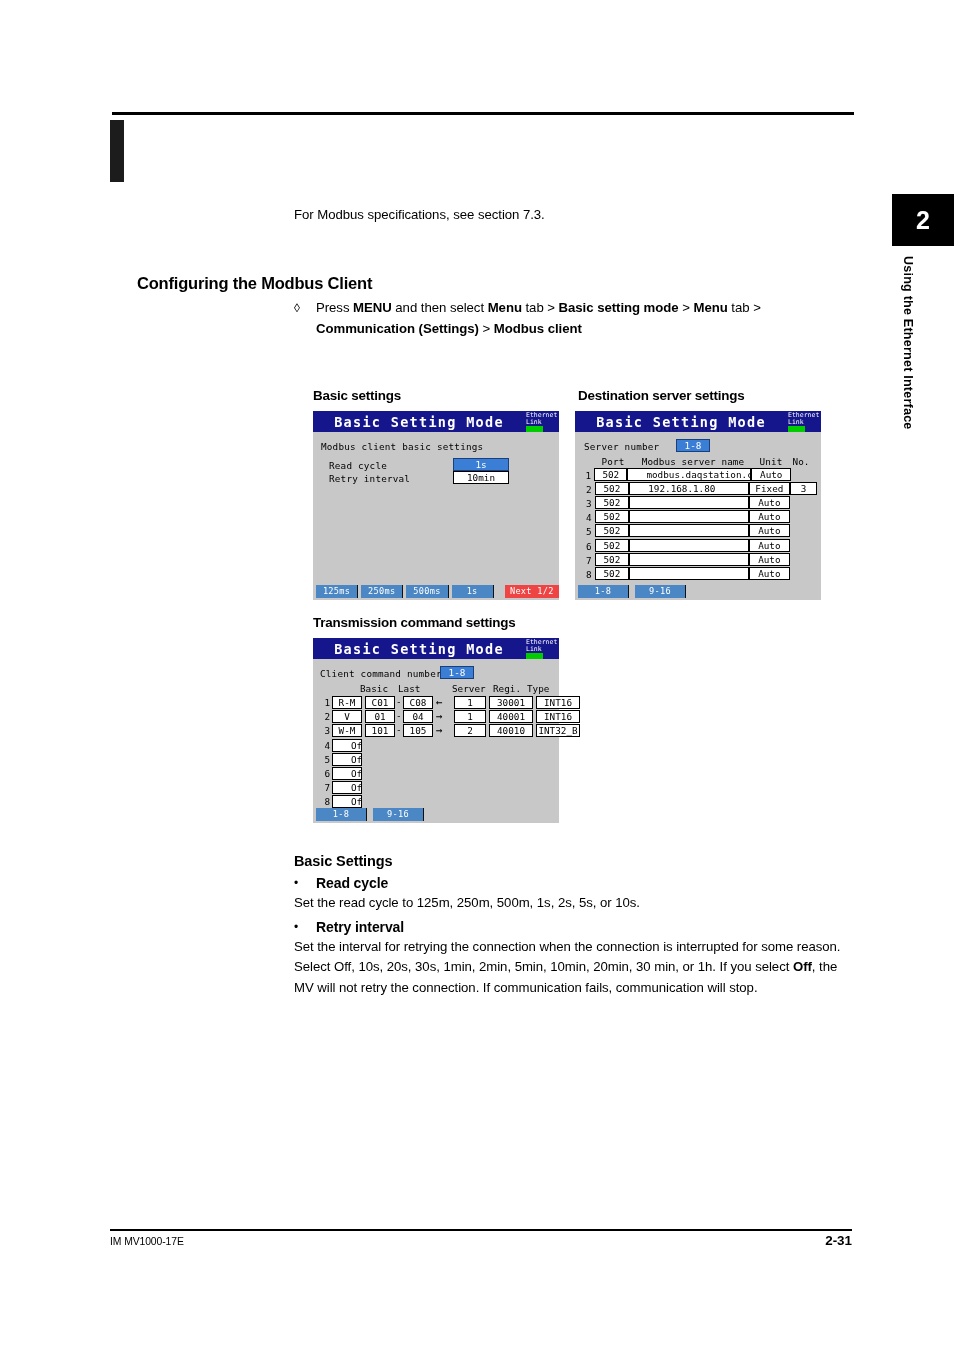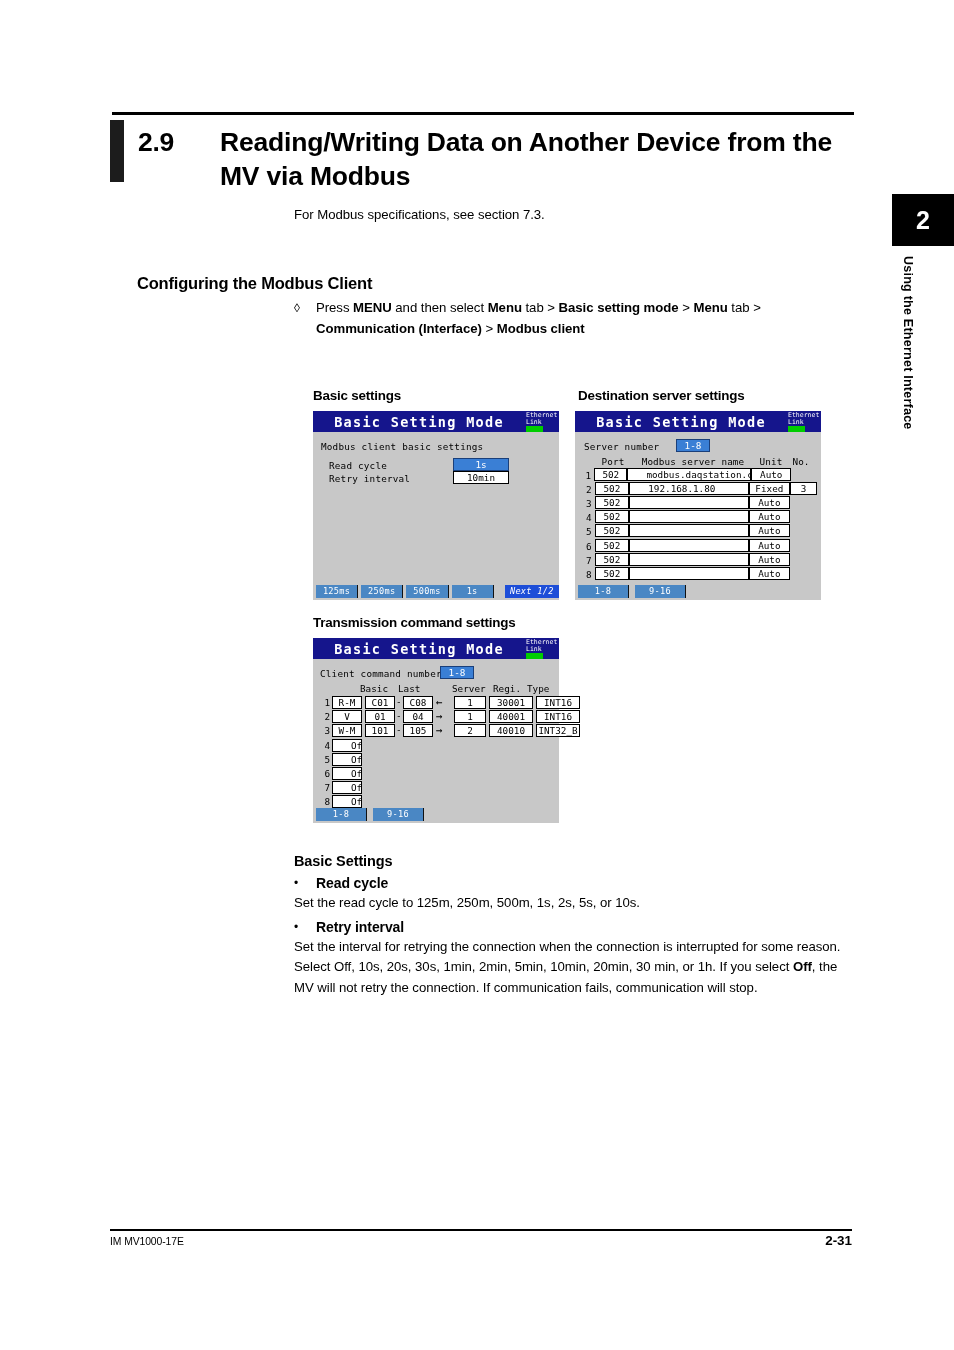--- a/index.html
+++ b/index.html
@@ -181,24 +181,23 @@
     background: #4a87c4;
     color: #ffffff;
     font-size: 8.6px;
     line-height: 13px;
     height: 13px;
     text-align: center;
     letter-spacing: 0.3px;
     border-right: 1px solid #111;
   }
   .skey.next {
-    background: #1d4ed8;
+    background: #ef4444;
     color: #ffffff;
     border-right: none;
-    font-style: italic;
   }
 
   
   #lcd-basic .hdr { position: absolute; left: 8px; top: 9px; }
   #lcd-basic .lbl1 { position: absolute; left: 16px; top: 28px; }
   #lcd-basic .lbl2 { position: absolute; left: 16px; top: 41px; }
   #lcd-basic .f1 { position: absolute; left: 140px; top: 26px; width: 56px; }
   #lcd-basic .f2 { position: absolute; left: 140px; top: 39px; width: 56px; }
 
   
@@ -346,36 +345,32 @@
     font-weight: bold;
   }
   .b { font-weight: bold; }
 </style>
 </head>
 <body>
 
 <div id="section-head">
   <div id="section-rule"></div>
   <div id="section-bar"></div>
-  <div id="section-title-wrap">
-    <div class="sec-num">2.9</div>
-    <div class="sec-title">Reading/Writing Data on Another Device from the MV via Modbus</div>
-  </div>
 </div>
 
 <div id="intro" class="body-text">
   <div>For Modbus specifications, see section 7.3.</div>
 </div>
 
 <div id="cfg-head" class="sub-head">Configuring the Modbus Client</div>
 
 <div id="cfg-body" class="body-text">
   <div class="diamond-row">
     <div class="diamond">◊</div>
-    <div class="diamond-text"><span>Press </span><span class="b">MENU</span><span> and then select </span><span class="b">Menu</span><span> tab &gt; </span><span class="b">Basic setting mode</span><span> &gt; </span><span class="b">Menu</span><span> tab &gt;</span><br><span class="b">Communication (Interface)</span><span> &gt; </span><span class="b">Modbus client</span></div>
+    <div class="diamond-text"><span>Press </span><span class="b">MENU</span><span> and then select </span><span class="b">Menu</span><span> tab &gt; </span><span class="b">Basic setting mode</span><span> &gt; </span><span class="b">Menu</span><span> tab &gt;</span><br><span class="b">Communication (Settings)</span><span> &gt; </span><span class="b">Modbus client</span></div>
   </div>
 </div>
 
 <div id="cap-basic" class="fig-caption">Basic settings</div>
 <div id="cap-dest" class="fig-caption">Destination server settings</div>
 <div id="cap-trans" class="fig-caption">Transmission command settings</div>
 
 <div id="lcd-basic" class="lcd">
   <div class="lcd-title">
     <span>Basic Setting Mode</span>

